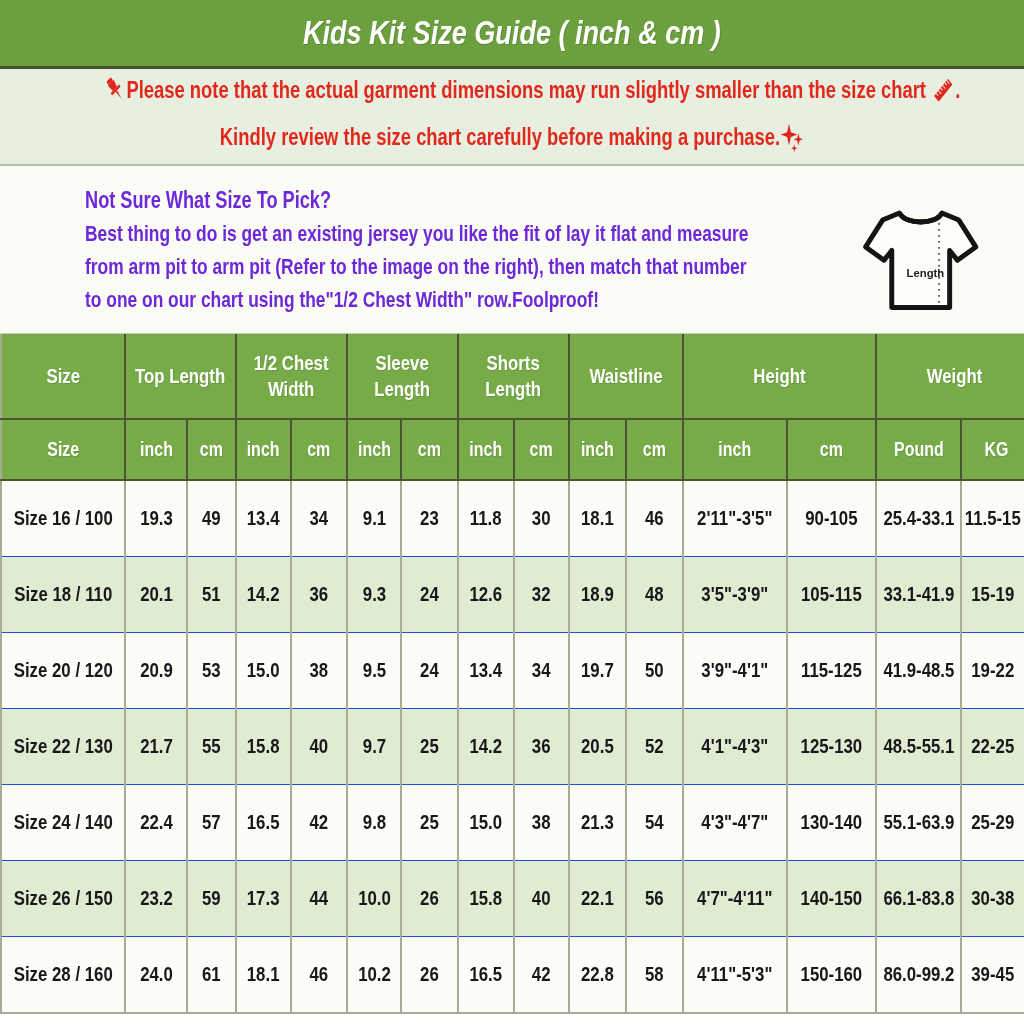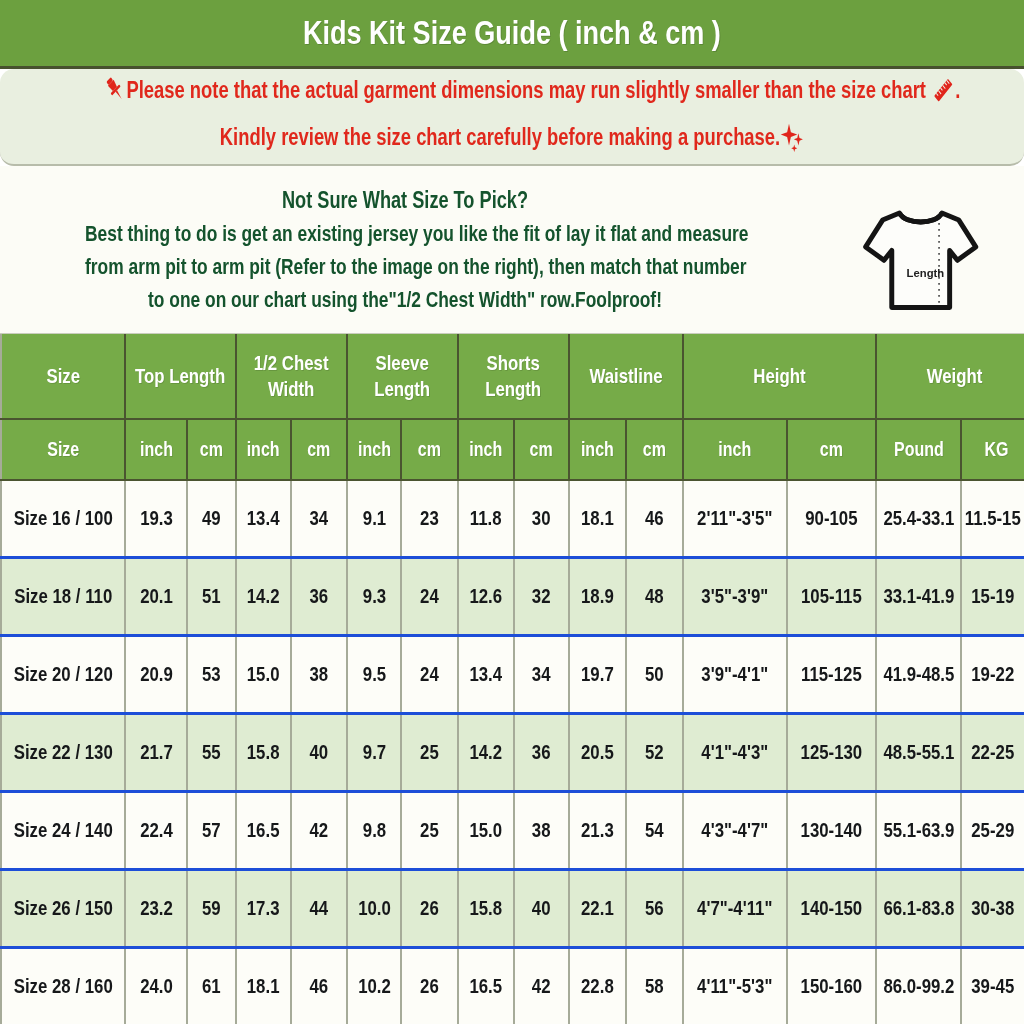--- a/index.html
+++ b/index.html
@@ -8,39 +8,38 @@
     overflow: hidden;
     background: #ffffff;
     font-family: "Liberation Sans", "DejaVu Sans", sans-serif;
     font-weight: 700;
   }
   
   .title-bar {
     height: 66px;
     background: #6ca03f;
     border-bottom: 3px solid #47512e;
-    display: flex; align-items: center; justify-content: center;
+    display: flex; align-items: center; justify-content: center; font-style: italic;
   }
   .title-squeeze {
     color: #ffffff;
     font-size: 33px;
     white-space: nowrap;
     display: inline-block;
     transform: scaleX(0.82);
     transform-origin: center;
     text-shadow: 1px 1px 0 rgba(0,0,0,0.15);
   }
   
   .notice {
     height: 95px;
     background: #e9efe0;
     border-bottom: 2px solid #b7bcaa;
     display: flex; flex-direction: column; justify-content: center;
     gap: 9px;
-    border-radius: 14px;
   }
   .notice-line {
     text-align: center;
     color: #e0281c;
     font-size: 23px;
     white-space: nowrap;
     transform: scaleX(0.8);
     transform-origin: center;
   }
   .nicon { display: inline-block; vertical-align: -7px; }
@@ -48,22 +47,21 @@
   
   .info {
     height: 167px;
     background: #fcfcf6;
     position: relative;
     border-bottom: 1px solid #c9cdbd;
     display: flex; flex-direction: column; justify-content: center;
   }
   .info-lines {
     width: 810px;
-    text-align: center;
-    color: #14532d;
+    color: #6d28d9;
     font-size: 22px;
     line-height: 33px;
   }
   .sqline {
     white-space: nowrap;
     transform: scaleX(0.79);
     transform-origin: center;
   }
   .info-heading { font-size: 23px; }
   .tshirt { position: absolute; right: 44px; top: 29px; }
@@ -91,21 +89,21 @@
     height: 75px;
     text-align: center;
     font-size: 21px;
     color: #16181a;
     border-right: 2px solid #a6ab99;
     padding: 0;
   }
   tbody td:last-child { border-right: none; }
   tbody tr:nth-child(odd)  td { background: #fdfdf8; }
   tbody tr:nth-child(even) td { background: #dfecd2; }
-  tbody tr { border-bottom: 3px solid #1d4ed8; }
+  tbody tr { border-bottom: 1px solid #1d4ed8; }
   .sq {
     display: block;
     width: 125%;
     margin-left: -12.5%;
     transform: scaleX(0.8);
     transform-origin: center;
     text-align: center;
     line-height: 1.25;
   }
 </style>

